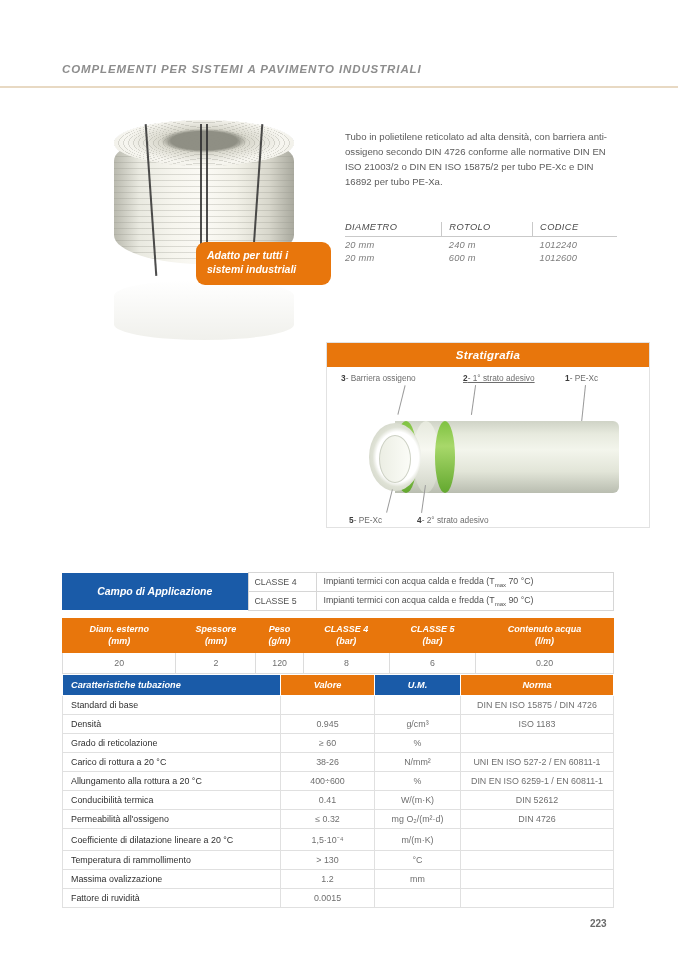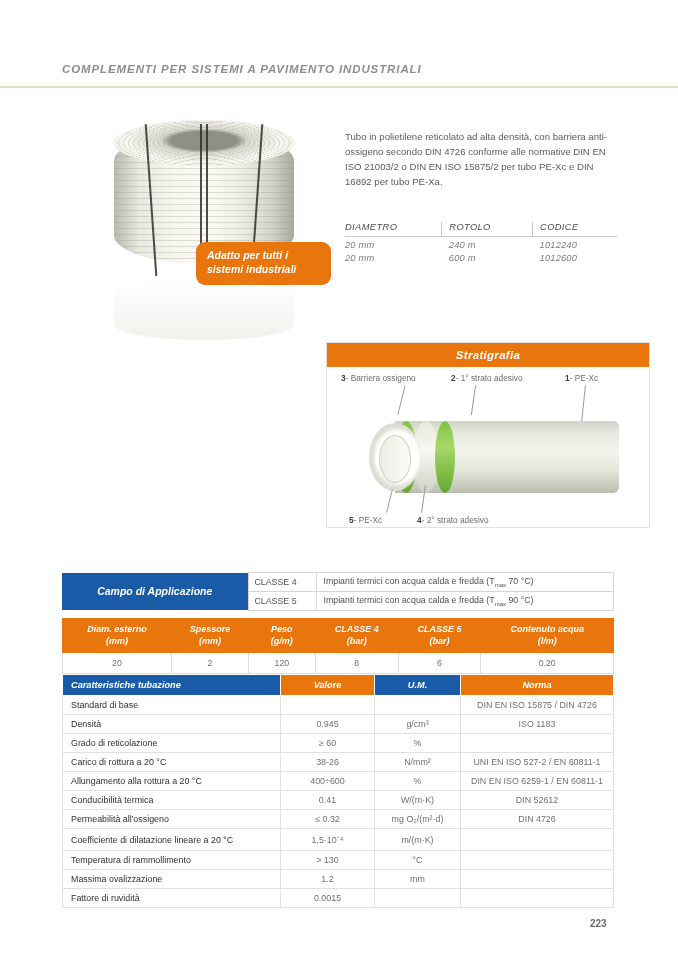--- a/index.html
+++ b/index.html
@@ -159,21 +159,21 @@
   
   .spec { position:absolute; left:62px; top:618px; width:552px; }
   .spec table { width:100%; border-collapse:collapse; }
   .spec th {
     background:#e8760c; color:#fff;
     font-size:9px; font-weight:700; font-style:italic;
     padding:5px 2px; line-height:1.3; border:1px solid #e8760c;
   }
   .spec td {
     text-align:center; font-size:8.8px; color:#6f6f6f;
-    padding:5px 12px; border:1px solid #dcdcdc;
+    padding:5px 2px; border:1px solid #dcdcdc;
   }
 
   
   .car { position:absolute; left:62px; top:674px; width:552px; }
   .car table { width:100%; border-collapse:collapse; }
   .car th {
     font-size:9.2px; font-weight:700; font-style:italic; color:#fff;
     padding:5px 0; border:1px solid #fff;
   }
   .car th.h-name { background:#1a5ba8; text-align:left; padding-left:8px; width:218px; }
@@ -245,21 +245,21 @@
     </table>
   </div>
 
   <div class="strat">
     <div class="strat-head">Stratigrafia</div>
     <div class="strat-body">
 
       <div class="lbl" style="left:14px; top:6px;">
         <b>3</b><span>- Barriera ossigeno</span>
       </div>
-      <div class="lbl" style="left:124px; top:6px;">
+      <div class="lbl" style="left:136px; top:6px;text-decoration:underline;">
         <b>2</b><span>- 1° strato adesivo</span>
       </div>
       <div class="lbl" style="left:238px; top:6px;">
         <b>1</b><span>- PE-Xc</span>
       </div>
 
       <div class="lead" style="left:74px; top:18px; height:30px; transform:rotate(14deg);"></div>
       <div class="lead" style="left:146px; top:18px; height:30px; transform:rotate(8deg);"></div>
       <div class="lead" style="left:256px; top:18px; height:38px; transform:rotate(6deg);"></div>
 

